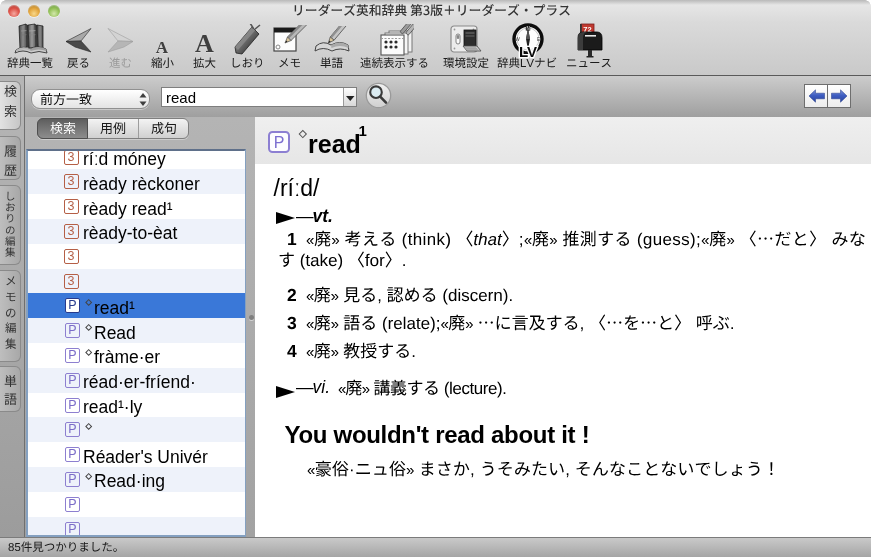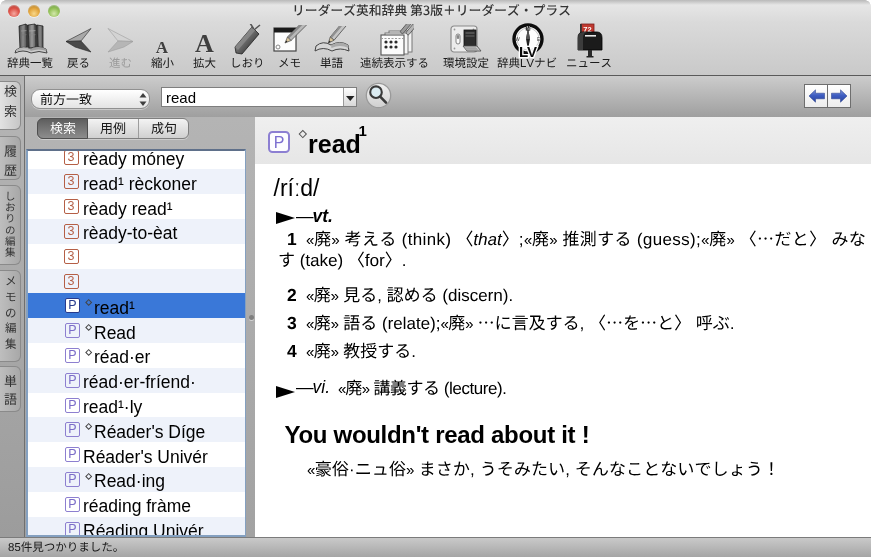--- a/index.html
+++ b/index.html
@@ -359,24 +359,24 @@
   </svg>
 <svg style="position:absolute;left:148.5px;top:103px;overflow:visible" width="34" height="40" viewBox="-2 -30 34 40">
     <g fill="#1a1a1a">
       <path transform="translate(0.0,0)" d="M7.1 -10.9C7.1 -10.2 7.1 -9.4 7.1 -8.7H1.7V-5.1C1.7 -3.4 1.5 -1.1 0.5 0.5C0.7 0.6 1.1 0.9 1.3 1.1C2.5 -0.6 2.7 -3.2 2.7 -5.0V-5.1H5.1C5.0 -2.9 4.9 -2.1 4.8 -1.9C4.7 -1.8 4.5 -1.7 4.4 -1.7C4.1 -1.7 3.6 -1.7 3.0 -1.8C3.1 -1.5 3.2 -1.2 3.2 -0.9C3.9 -0.8 4.5 -0.8 4.8 -0.9C5.2 -0.9 5.4 -1.0 5.6 -1.2C5.9 -1.6 5.9 -2.7 6.0 -5.6C6.0 -5.8 6.0 -6.0 6.0 -6.0H2.7V-7.8H7.2C7.4 -5.7 7.7 -3.7 8.2 -2.2C7.3 -1.2 6.3 -0.4 5.1 0.2C5.4 0.4 5.7 0.8 5.9 1.0C6.9 0.4 7.8 -0.3 8.6 -1.2C9.2 0.1 9.9 0.9 10.9 0.9C11.9 0.9 12.3 0.3 12.5 -1.9C12.2 -2.0 11.8 -2.2 11.6 -2.5C11.5 -0.7 11.4 -0.1 11.0 -0.1C10.3 -0.1 9.8 -0.8 9.3 -2.1C10.2 -3.3 11.0 -4.8 11.6 -6.5L10.6 -6.7C10.2 -5.4 9.6 -4.3 8.9 -3.2C8.6 -4.5 8.3 -6.0 8.2 -7.8H12.4V-8.7H8.1C8.1 -9.4 8.1 -10.2 8.1 -10.9ZM8.7 -10.3C9.6 -9.8 10.6 -9.2 11.0 -8.7L11.7 -9.4C11.2 -9.8 10.1 -10.5 9.3 -10.9Z M16.0 -6.2V-0.6H16.9V-1.5H21.1V-6.2ZM16.9 -5.3H20.1V-2.4H16.9ZM16.7 -10.9C16.1 -8.7 14.9 -6.6 13.5 -5.3C13.7 -5.2 14.1 -4.8 14.3 -4.7C15.2 -5.6 16.0 -6.7 16.7 -8.1H23.9C23.7 -2.7 23.5 -0.6 23.0 -0.1C22.9 0.1 22.7 0.1 22.4 0.1C22.1 0.1 21.2 0.1 20.2 0.0C20.4 0.3 20.5 0.7 20.5 1.0C21.4 1.1 22.3 1.1 22.8 1.1C23.3 1.0 23.6 0.9 23.9 0.5C24.5 -0.2 24.7 -2.4 24.9 -8.5C24.9 -8.6 24.9 -9.0 24.9 -9.0H17.1C17.4 -9.6 17.6 -10.1 17.7 -10.7Z"></path>
     </g>
   </svg>
 <div class="abs" style="left:26px;top:148.5px;width:220px;height:388.5px;background:#fff;border:2px solid #84a0c0;box-sizing:border-box;border-top-color:#5f708a"></div>
 <div class="abs" style="left:28px;top:150.5px;width:216.5px;height:384.5px;overflow:hidden">
 <div style="position:absolute;left:0;top:-5.9px;width:100%;height:24.8px;background:#fff"></div>
 <div style="position:absolute;left:35.5px;top:-1.0px;width:15px;height:15px;border:1.4px solid #b55f46;border-radius:2px;box-sizing:border-box;color:#b55f46;font-size:12.5px;line-height:12.5px;text-align:center">3</div>
-<div style="position:absolute;left:55px;top:-1.5px;font-size:17.5px;color:#000;white-space:nowrap">rèady móney</div>
+<div style="position:absolute;left:55px;top:-1.5px;font-size:17.5px;color:#000;white-space:nowrap">ríːd móney</div>
 <div style="position:absolute;left:0;top:18.9px;width:100%;height:24.8px;background:#eef2fa"></div>
 <div style="position:absolute;left:35.5px;top:23.8px;width:15px;height:15px;border:1.4px solid #b55f46;border-radius:2px;box-sizing:border-box;color:#b55f46;font-size:12.5px;line-height:12.5px;text-align:center">3</div>
-<div style="position:absolute;left:55px;top:23.3px;font-size:17.5px;color:#000;white-space:nowrap">read¹ rèckoner</div>
+<div style="position:absolute;left:55px;top:23.3px;font-size:17.5px;color:#000;white-space:nowrap">rèady rèckoner</div>
 <div style="position:absolute;left:0;top:43.7px;width:100%;height:24.8px;background:#fff"></div>
 <div style="position:absolute;left:35.5px;top:48.6px;width:15px;height:15px;border:1.4px solid #b55f46;border-radius:2px;box-sizing:border-box;color:#b55f46;font-size:12.5px;line-height:12.5px;text-align:center">3</div>
 <div style="position:absolute;left:55px;top:48.1px;font-size:17.5px;color:#000;white-space:nowrap">rèady read¹</div>
 <div style="position:absolute;left:0;top:68.5px;width:100%;height:24.8px;background:#eef2fa"></div>
 <div style="position:absolute;left:35.5px;top:73.4px;width:15px;height:15px;border:1.4px solid #b55f46;border-radius:2px;box-sizing:border-box;color:#b55f46;font-size:12.5px;line-height:12.5px;text-align:center">3</div>
 <div style="position:absolute;left:55px;top:72.9px;font-size:17.5px;color:#000;white-space:nowrap">rèady-to-èat</div>
 <div style="position:absolute;left:0;top:93.3px;width:100%;height:24.8px;background:#fff"></div>
 <div style="position:absolute;left:35.5px;top:98.2px;width:15px;height:15px;border:1.4px solid #b55f46;border-radius:2px;box-sizing:border-box;color:#b55f46;font-size:12.5px;line-height:12.5px;text-align:center">3</div>
 <div style="position:absolute;left:0;top:118.1px;width:100%;height:24.8px;background:#eef2fa"></div>
 <div style="position:absolute;left:35.5px;top:123.0px;width:15px;height:15px;border:1.4px solid #b55f46;border-radius:2px;box-sizing:border-box;color:#b55f46;font-size:12.5px;line-height:12.5px;text-align:center">3</div>
@@ -384,44 +384,41 @@
 <div style="position:absolute;left:37px;top:147.8px;width:15px;height:15px;border:1.4px solid #273a8c;border-radius:2px;box-sizing:border-box;color:#273a8c;background:#fff;font-size:12.5px;line-height:12.3px;text-align:center">P</div>
 <div style="position:absolute;left:57.5px;top:149.5px;width:3.4px;height:3.4px;border:1.1px solid #444;transform:rotate(45deg);background:transparent"></div>
 <div style="position:absolute;left:66px;top:147.3px;font-size:17.5px;color:#000;white-space:nowrap">read¹</div>
 <div style="position:absolute;left:0;top:167.7px;width:100%;height:24.8px;background:#eef2fa"></div>
 <div style="position:absolute;left:37px;top:172.6px;width:15px;height:15px;border:1.4px solid #8d7fd0;border-radius:2px;box-sizing:border-box;color:#7a6cc8;background:transparent;font-size:12.5px;line-height:12.3px;text-align:center">P</div>
 <div style="position:absolute;left:57.5px;top:174.3px;width:3.4px;height:3.4px;border:1.1px solid #444;transform:rotate(45deg);background:transparent"></div>
 <div style="position:absolute;left:66px;top:172.1px;font-size:17.5px;color:#000;white-space:nowrap">Read</div>
 <div style="position:absolute;left:0;top:192.5px;width:100%;height:24.8px;background:#fff"></div>
 <div style="position:absolute;left:37px;top:197.4px;width:15px;height:15px;border:1.4px solid #8d7fd0;border-radius:2px;box-sizing:border-box;color:#7a6cc8;background:transparent;font-size:12.5px;line-height:12.3px;text-align:center">P</div>
 <div style="position:absolute;left:57.5px;top:199.1px;width:3.4px;height:3.4px;border:1.1px solid #444;transform:rotate(45deg);background:transparent"></div>
-<div style="position:absolute;left:66px;top:196.9px;font-size:17.5px;color:#000;white-space:nowrap">réad·er</div>
+<div style="position:absolute;left:66px;top:196.9px;font-size:17.5px;color:#000;white-space:nowrap">fràme·er</div>
 <div style="position:absolute;left:0;top:217.3px;width:100%;height:24.8px;background:#eef2fa"></div>
 <div style="position:absolute;left:37px;top:222.2px;width:15px;height:15px;border:1.4px solid #8d7fd0;border-radius:2px;box-sizing:border-box;color:#7a6cc8;background:transparent;font-size:12.5px;line-height:12.3px;text-align:center">P</div>
 <div style="position:absolute;left:55px;top:221.7px;font-size:17.5px;color:#000;white-space:nowrap">réad·er-fríend·</div>
 <div style="position:absolute;left:0;top:242.1px;width:100%;height:24.8px;background:#fff"></div>
 <div style="position:absolute;left:37px;top:247.0px;width:15px;height:15px;border:1.4px solid #8d7fd0;border-radius:2px;box-sizing:border-box;color:#7a6cc8;background:transparent;font-size:12.5px;line-height:12.3px;text-align:center">P</div>
 <div style="position:absolute;left:55px;top:246.5px;font-size:17.5px;color:#000;white-space:nowrap">read¹·ly</div>
 <div style="position:absolute;left:0;top:266.9px;width:100%;height:24.8px;background:#eef2fa"></div>
 <div style="position:absolute;left:37px;top:271.8px;width:15px;height:15px;border:1.4px solid #8d7fd0;border-radius:2px;box-sizing:border-box;color:#7a6cc8;background:transparent;font-size:12.5px;line-height:12.3px;text-align:center">P</div>
 <div style="position:absolute;left:57.5px;top:273.5px;width:3.4px;height:3.4px;border:1.1px solid #444;transform:rotate(45deg);background:transparent"></div>
-<div style="position:absolute;left:66px;top:271.3px;font-size:17.5px;color:#000;white-space:nowrap">Réader's Díge</div>
 <div style="position:absolute;left:0;top:291.7px;width:100%;height:24.8px;background:#fff"></div>
 <div style="position:absolute;left:37px;top:296.6px;width:15px;height:15px;border:1.4px solid #8d7fd0;border-radius:2px;box-sizing:border-box;color:#7a6cc8;background:transparent;font-size:12.5px;line-height:12.3px;text-align:center">P</div>
 <div style="position:absolute;left:55px;top:296.1px;font-size:17.5px;color:#000;white-space:nowrap">Réader's Univér</div>
 <div style="position:absolute;left:0;top:316.5px;width:100%;height:24.8px;background:#eef2fa"></div>
 <div style="position:absolute;left:37px;top:321.4px;width:15px;height:15px;border:1.4px solid #8d7fd0;border-radius:2px;box-sizing:border-box;color:#7a6cc8;background:transparent;font-size:12.5px;line-height:12.3px;text-align:center">P</div>
 <div style="position:absolute;left:57.5px;top:323.1px;width:3.4px;height:3.4px;border:1.1px solid #444;transform:rotate(45deg);background:transparent"></div>
 <div style="position:absolute;left:66px;top:320.9px;font-size:17.5px;color:#000;white-space:nowrap">Read·ing</div>
 <div style="position:absolute;left:0;top:341.3px;width:100%;height:24.8px;background:#fff"></div>
 <div style="position:absolute;left:37px;top:346.2px;width:15px;height:15px;border:1.4px solid #8d7fd0;border-radius:2px;box-sizing:border-box;color:#7a6cc8;background:transparent;font-size:12.5px;line-height:12.3px;text-align:center">P</div>
-<div style="position:absolute;left:55px;top:345.7px;font-size:17.5px;color:#000;white-space:nowrap">réading fràme</div>
 <div style="position:absolute;left:0;top:366.1px;width:100%;height:24.8px;background:#eef2fa"></div>
 <div style="position:absolute;left:37px;top:371.0px;width:15px;height:15px;border:1.4px solid #8d7fd0;border-radius:2px;box-sizing:border-box;color:#7a6cc8;background:transparent;font-size:12.5px;line-height:12.3px;text-align:center">P</div>
-<div style="position:absolute;left:55px;top:370.5px;font-size:17.5px;color:#000;white-space:nowrap">Réading Univér</div>
 </div>
 <div class="abs" style="left:248.5px;top:314.5px;width:5px;height:5px;border-radius:3px;background:#7f7f7f;box-shadow:0 1px 0 rgba(255,255,255,.5)"></div>
 <div class="abs" style="left:267.8px;top:130.9px;width:22.5px;height:22.5px;border:2px solid #8c7fd2;border-radius:4.5px;box-sizing:border-box;color:#7b6ed0;background:#fdfdff;font-size:16px;line-height:19.5px;text-align:center">P</div>
 <div class="abs" style="left:300.2px;top:131.4px;width:3.6px;height:3.6px;border:1.2px solid #555;transform:rotate(45deg)"></div>
 <div class="abs" style="left:308px;top:133px;font-size:25px;line-height:23px;font-weight:bold;color:#000">read</div>
 <div class="abs" style="left:358.5px;top:123px;font-size:15px;line-height:15px;font-weight:bold;color:#000">1</div>
 <div class="abs" style="left:273.5px;top:179.5px;font-size:23px;line-height:17px">/ríːd/</div>
 <svg class="abs" style="left:276px;top:212px" width="19" height="12" viewBox="0 0 19 12">
     <polygon points="0,0 19,6 0,12" fill="#000"></polygon>
   </svg>

